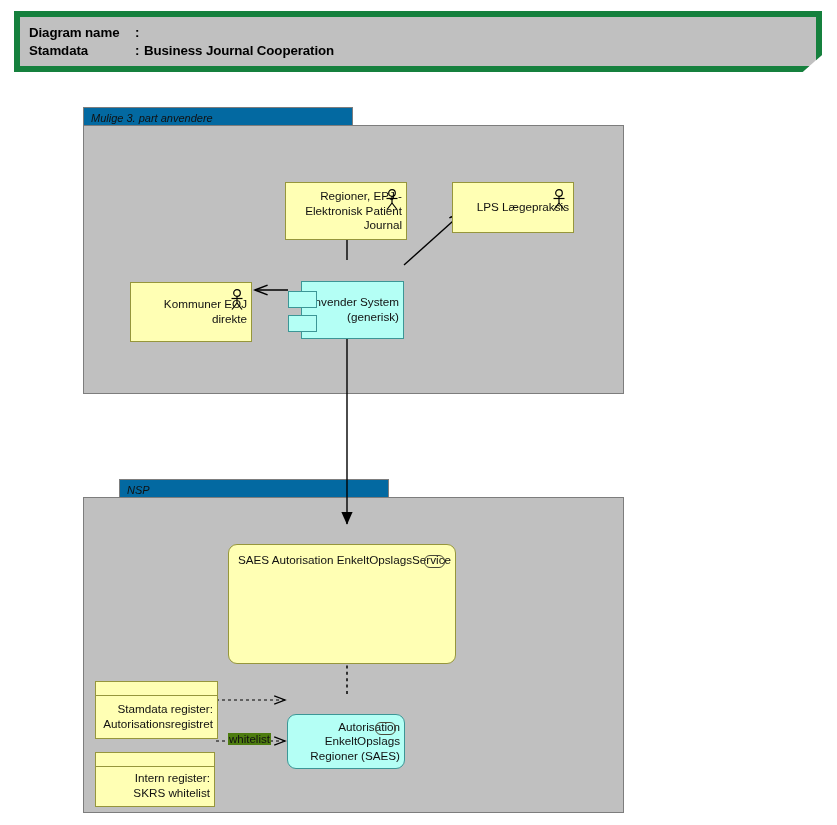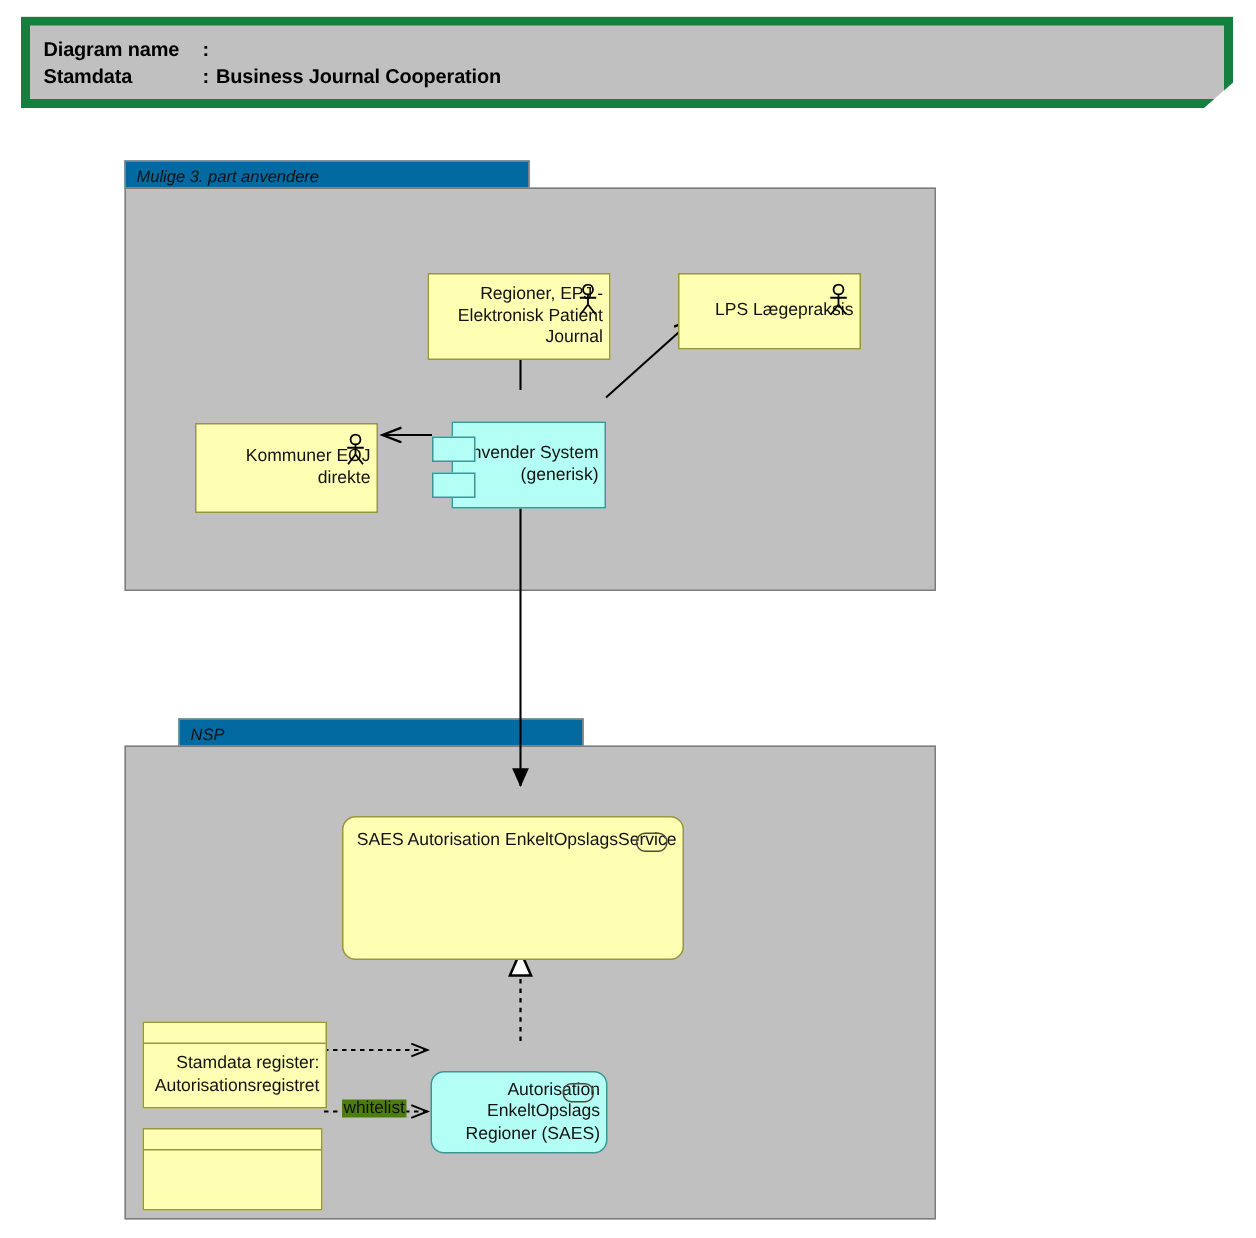--- a/index.html
+++ b/index.html
@@ -137,30 +137,31 @@
     <line x1="8" y1="14" x2="13" y2="20.5" stroke="#000" stroke-width="1.2"></line>
   </svg>
 </div>
 
 <div class="abs node cyan" style="left:301px;top:261px;width:103px;height:58px;">
   <span class="node-label">Anvender System (generisk)</span>
   <span class="comp-tab" style="top:9px;"></span>
   <span class="comp-tab" style="top:33px;"></span>
 </div>
 
-<div class="abs node rounded" style="left:228px;top:524px;width:228px;height:96px;align-items:flex-start;padding-top:8px;">
+<div class="abs node rounded" style="left:228px;top:524px;width:228px;height:120px;align-items:flex-start;padding-top:8px;">
   <span class="node-label">SAES Autorisation EnkeltOpslagsService</span>
   <span class="svc-icon" style="right:10px;top:10px;"></span>
 </div>
 
 <div class="abs node cyan rounded" style="left:287px;top:694px;width:118px;height:55px;">
   <span class="node-label">Autorisation EnkeltOpslags Regioner (SAES)</span>
   <span class="svc-icon" style="right:8px;top:7px;"></span>
 </div>
 
 <div class="abs node" style="left:95px;top:661px;width:123px;height:58px;padding-top:13px;">
   <span class="band"></span>
   <span class="node-label">Stamdata register: Autorisationsregistret</span>
 </div>
 
 <div class="abs node" style="left:95px;top:732px;width:120px;height:55px;padding-top:13px;">
   <span class="band"></span>
+  <span class="node-label">Intern register: SKRS whitelist</span>
 </div>
 
 </body></html>

